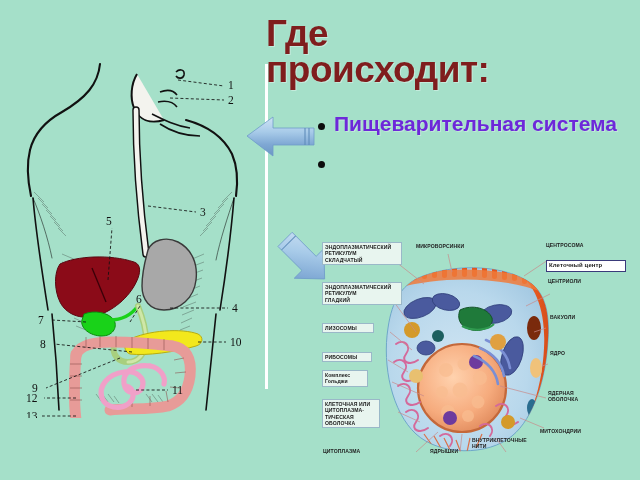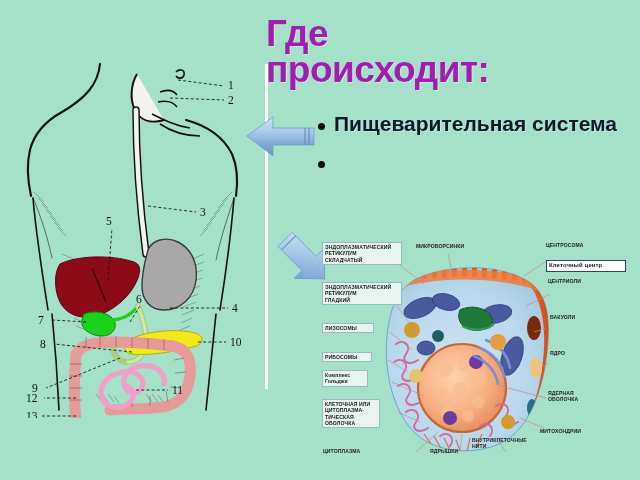--- a/index.html
+++ b/index.html
@@ -9,35 +9,35 @@
     background:#a5e0c9;
     font-family:"Liberation Sans", sans-serif;
     overflow:hidden;
     position:relative;
   }
   #slide{position:absolute;left:0;top:0;width:640px;height:480px;overflow:hidden;}
 
   
   #title{
     position:absolute;left:266px;top:16px;width:372px;
-    font-size:37px;line-height:0.96;font-weight:bold;color:#a21caf;
+    font-size:37px;line-height:0.96;font-weight:bold;color:#7f1d1d;
     letter-spacing:-0.5px;
     text-shadow:1px 1px 0 rgba(255,255,255,0.35);
     white-space:pre-line;
   }
 
   
   #bullets{position:absolute;left:318px;top:113px;width:322px;}
   .bullet{display:flex;align-items:flex-start;margin-bottom:16px;}
   .bullet .dot{
     flex:0 0 auto;width:7px;height:7px;border-radius:50%;
     background:#0d0d0d;margin:10px 9px 0 0;
   }
   .bullet .btxt{
-    font-size:21px;font-weight:bold;line-height:1.06;color:#0f172a;
+    font-size:21px;font-weight:bold;line-height:1.06;color:#6d28d9;
     text-shadow:1px 1px 0 rgba(255,255,255,0.3);
   }
 
   
   .arrow{position:absolute;}
   #arrow-left{left:245px;top:113px;}
   #arrow-diag{left:268px;top:228px;}
 
   
   #divider{

